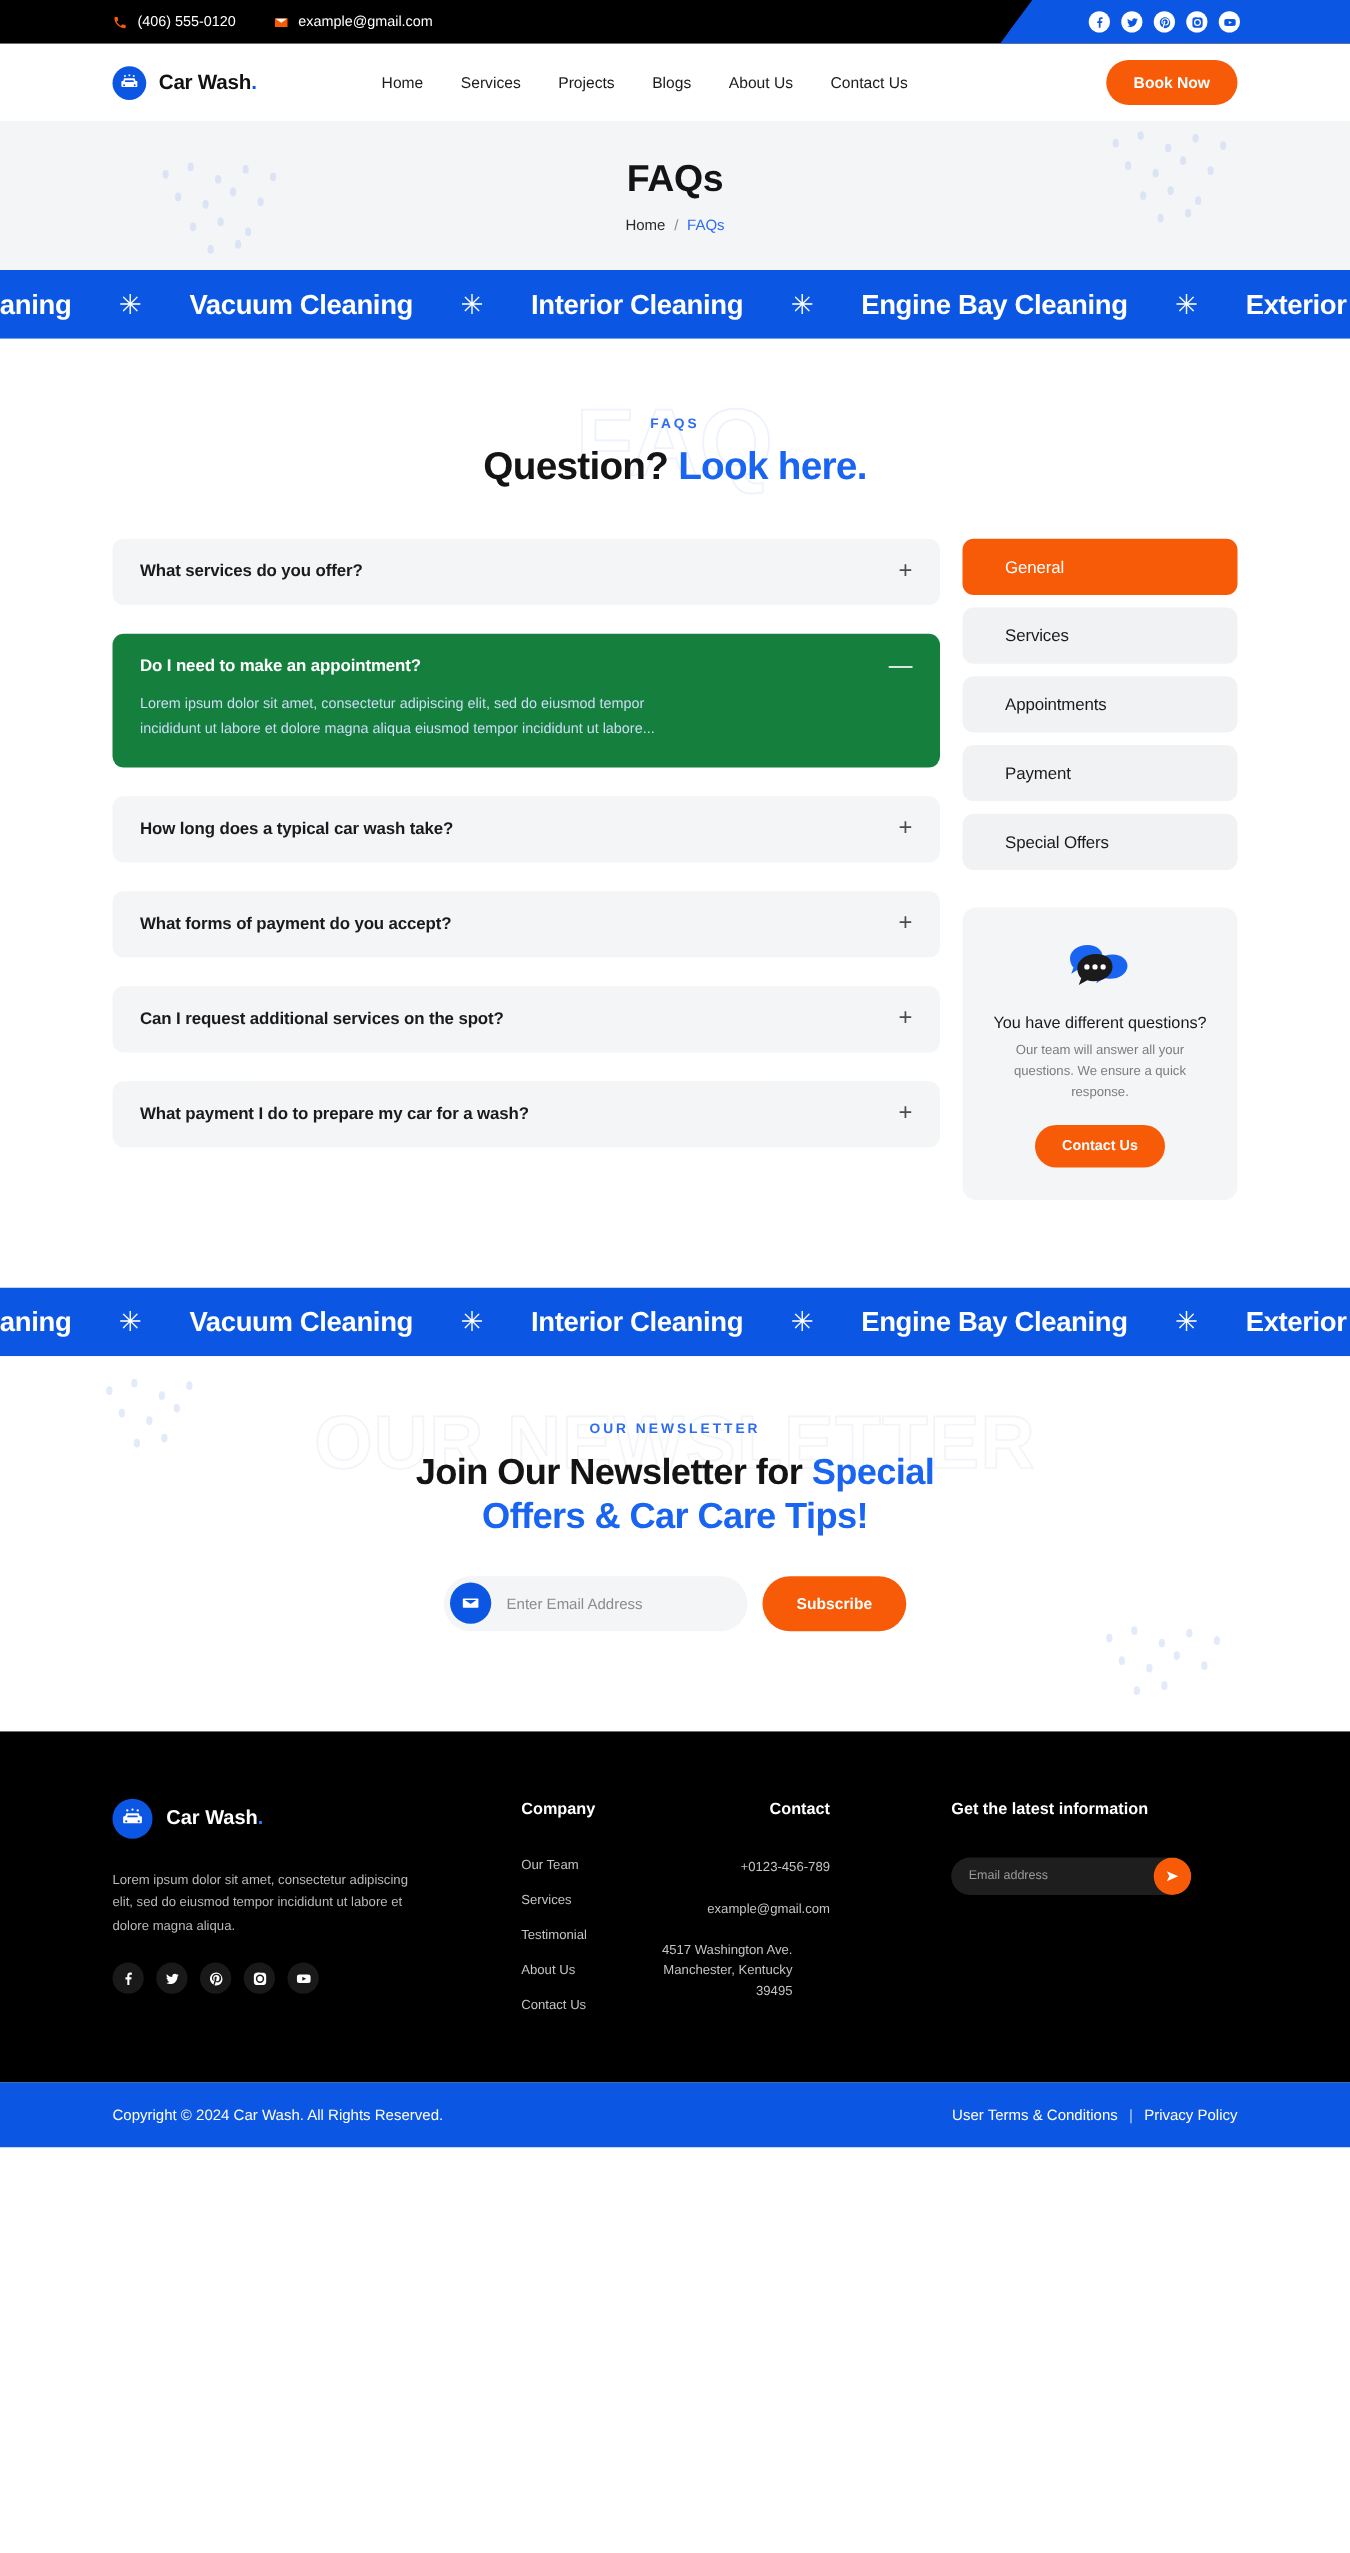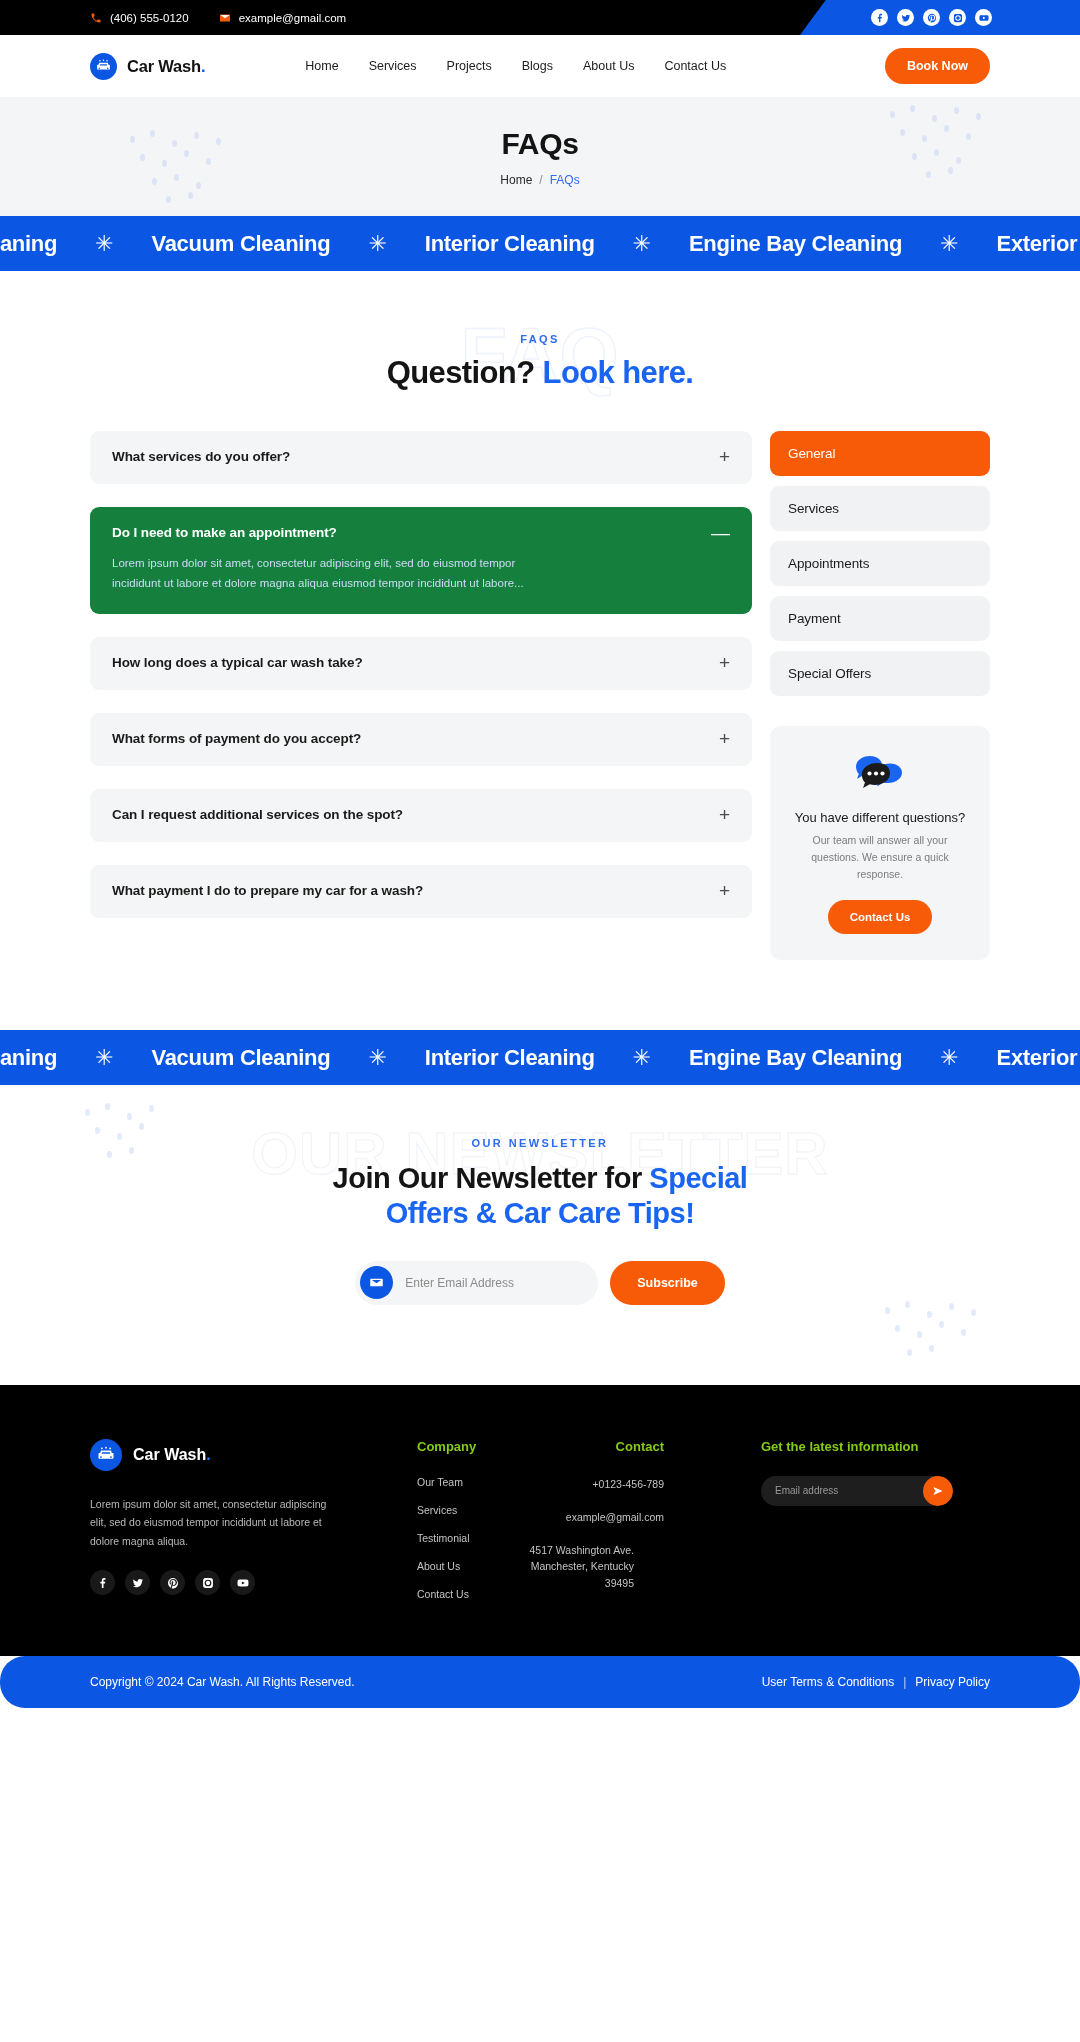--- a/index.html
+++ b/index.html
@@ -116,21 +116,21 @@
   .acc.open { background: #15803d; padding-bottom: 21px; }
   .acc.open .q { color: #fff; }
   .acc.open .sign { color: #fff; }
   .acc .a {
     margin-top: 11px; font-size: 11.5px; line-height: 1.75; color: #cddcf9; max-width: 420px;
   }
   .acc-left { display: flex; flex-direction: column; }
 
   .faq-side { width: 220px; flex: 0 0 220px; display: flex; flex-direction: column; gap: 10px; }
   .cat {
-    background: #f1f2f4; border-radius: 9px; padding: 15px 18px;
+    background: #f1f2f4; border-radius: 9px; padding: 15px 34px;
     font-size: 13.5px; color: #1b1b1b; cursor: pointer; letter-spacing: -0.1px;
   }
   .cat.active { background: #f75b08; color: #fff; }
 
   .help-card {
     margin-top: 20px; background: #f4f5f6; border-radius: 11px;
     padding: 28px 20px 26px; text-align: center;
   }
   .help-icon { height: 42px; display: flex; align-items: center; justify-content: center; }
   .help-title { margin-top: 14px; font-size: 13px; font-weight: 400; color: #1a1a1a; }
@@ -193,41 +193,41 @@
   .f-socials { margin-top: 20px; display: flex; gap: 10px; }
   .f-soc {
     width: 25px; height: 25px; border-radius: 50%; background: #191919;
     display: flex; align-items: center; justify-content: center; cursor: pointer;
   }
   .f-soc svg { width: 12px; height: 12px; fill: #fff; }
   .f-col { flex: 0 0 auto; }
   .f-col.company { width: 92px; margin-left: 37px; }
   .f-col.contact { width: 155px; text-align: right; }
   .f-col.latest { width: auto; margin-left: 97px; }
-  .f-h { font-size: 13px; font-weight: 700; color: #84cc16; margin-bottom: 22px; }
+  .f-h { font-size: 13px; font-weight: 700; color: #ffffff; margin-bottom: 32px; }
   .f-link { display: block; font-size: 10.5px; color: #c4c4c4; text-decoration: none; margin-bottom: 16px; }
   .f-txt { font-size: 10.5px; color: #c4c4c4; margin-bottom: 16px; line-height: 1.6; }
   .f-input-wrap {
     display: flex; align-items: center; background: #1e1e1e; border-radius: 22px;
     height: 30px; width: 192px; overflow: hidden;
   }
   .f-input-wrap input {
     flex: 1; border: none; outline: none; background: transparent; color: #cfcfcf;
     font-size: 10px; padding: 0 14px; font-family: "Liberation Sans", sans-serif;
   }
   .f-input-wrap input::placeholder { color: #9a9a9a; }
   .f-send {
     width: 30px; height: 30px; background: #f75b08; border: none; border-radius: 50%;
     display: flex; align-items: center; justify-content: center; cursor: pointer; flex: 0 0 auto;
   }
   .f-send svg { width: 12px; height: 12px; fill: #fff; }
 
   .copybar {
     background: #0b57e3; height: 52px; display: flex; align-items: center;
-    justify-content: space-between; padding: 0 90px; border-radius: 25px;
+    justify-content: space-between; padding: 0 90px;
   }
   .copybar .c-left { font-size: 12px; color: #fff; }
   .copybar .c-right { font-size: 12px; color: #fff; display: flex; align-items: center; gap: 9px; }
   .copybar .c-right a { color: #fff; text-decoration: none; }
   .copybar .bar { opacity: .7; }
 </style>
 </head>
 <body>
 
 <div class="topbar">

